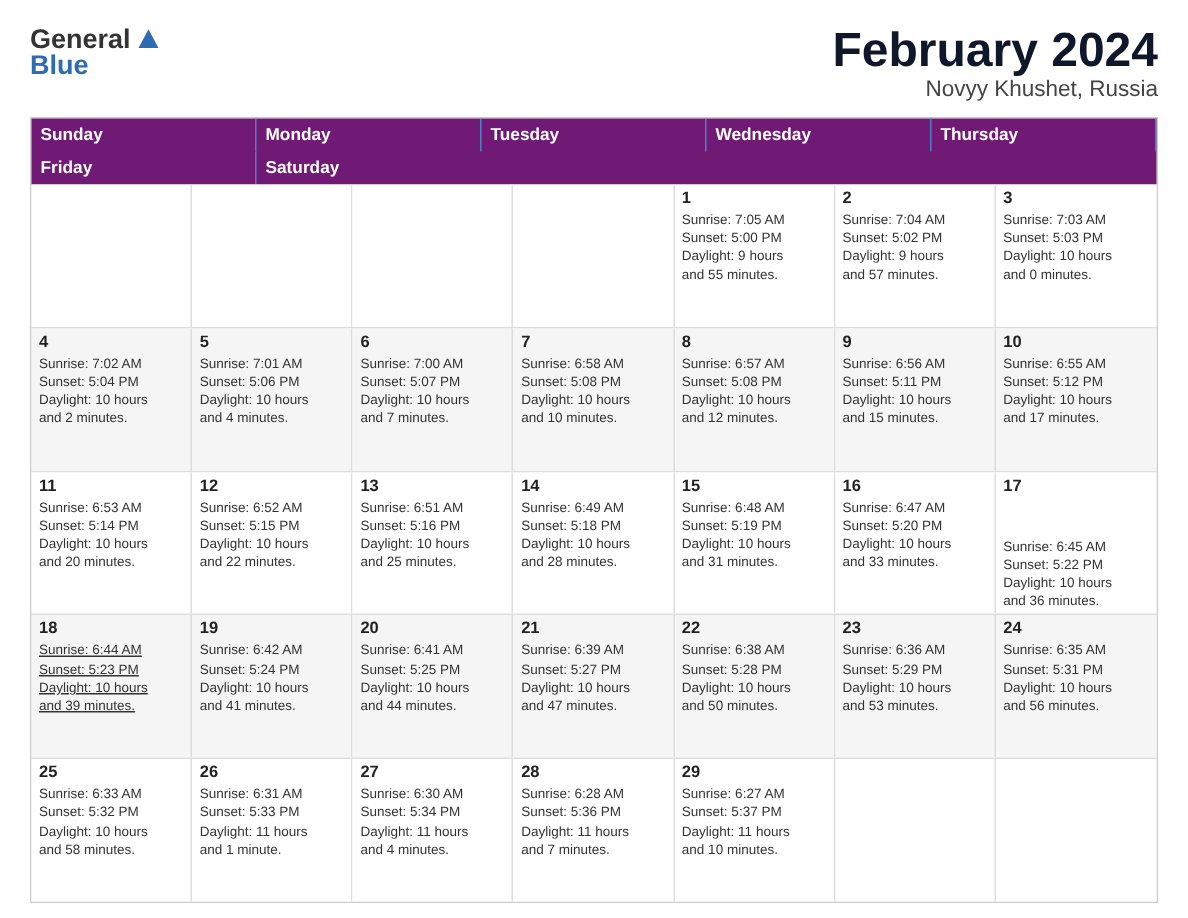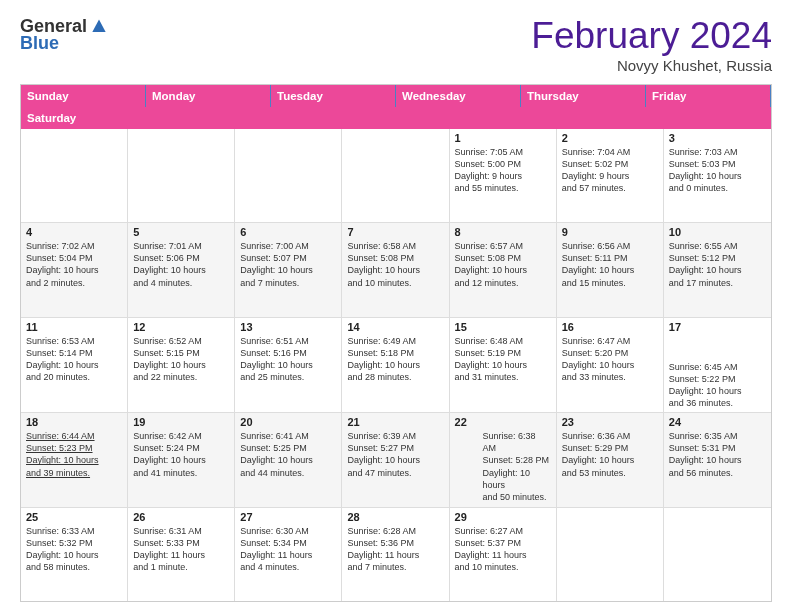--- a/index.html
+++ b/index.html
@@ -46,39 +46,39 @@
     }
     .logo-icon {
       width: 20px;
       height: 20px;
       margin-left: 2px;
     }
     .header-right {
       text-align: right;
     }
     .month-year {
-      font-size: 37px;
-      font-weight: normal;
-      color: #4c1d95;
+      font-size: 32px;
+      font-weight: bold;
+      color: #0f172a;
       line-height: 1.1;
     }
     .location {
       font-size: 15px;
       color: #444;
     }
     .calendar {
       flex: 1;
       display: flex;
       flex-direction: column;
       border: 1px solid #ccc;
     }
     .cal-header {
       display: grid;
-      grid-template-columns: repeat(6, 1fr);
-      background: #ec4899;
+      grid-template-columns: repeat(5, 1fr);
+      background: #701a75;
     }
     .cal-header-cell {
       color: #fff;
       font-size: 11.5px;
       font-weight: bold;
       padding: 5px 6px;
       text-align: left;
       border-right: 1px solid #4a80c4;
     }
     .cal-header-cell:last-child { border-right: none; }
@@ -306,21 +306,21 @@
           </div>
           <div class="cal-cell even-row">
             <div class="day-num">21</div>
             <div class="day-info" style="white-space: pre-line;">Sunrise: 6:39 AM
 Sunset: 5:27 PM
 Daylight: 10 hours
 and 47 minutes.</div>
           </div>
           <div class="cal-cell even-row">
             <div class="day-num">22</div>
-            <div class="day-info" style="white-space: pre-line; margin-left: 28px;">Sunrise: 6:38 AM
+            <div class="day-info" style="white-space: pre-line;">Sunrise: 6:38 AM
 Sunset: 5:28 PM
 Daylight: 10 hours
 and 50 minutes.</div>
           </div>
           <div class="cal-cell even-row">
             <div class="day-num">23</div>
             <div class="day-info" style="white-space: pre-line;">Sunrise: 6:36 AM
 Sunset: 5:29 PM
 Daylight: 10 hours
 and 53 minutes.</div>

